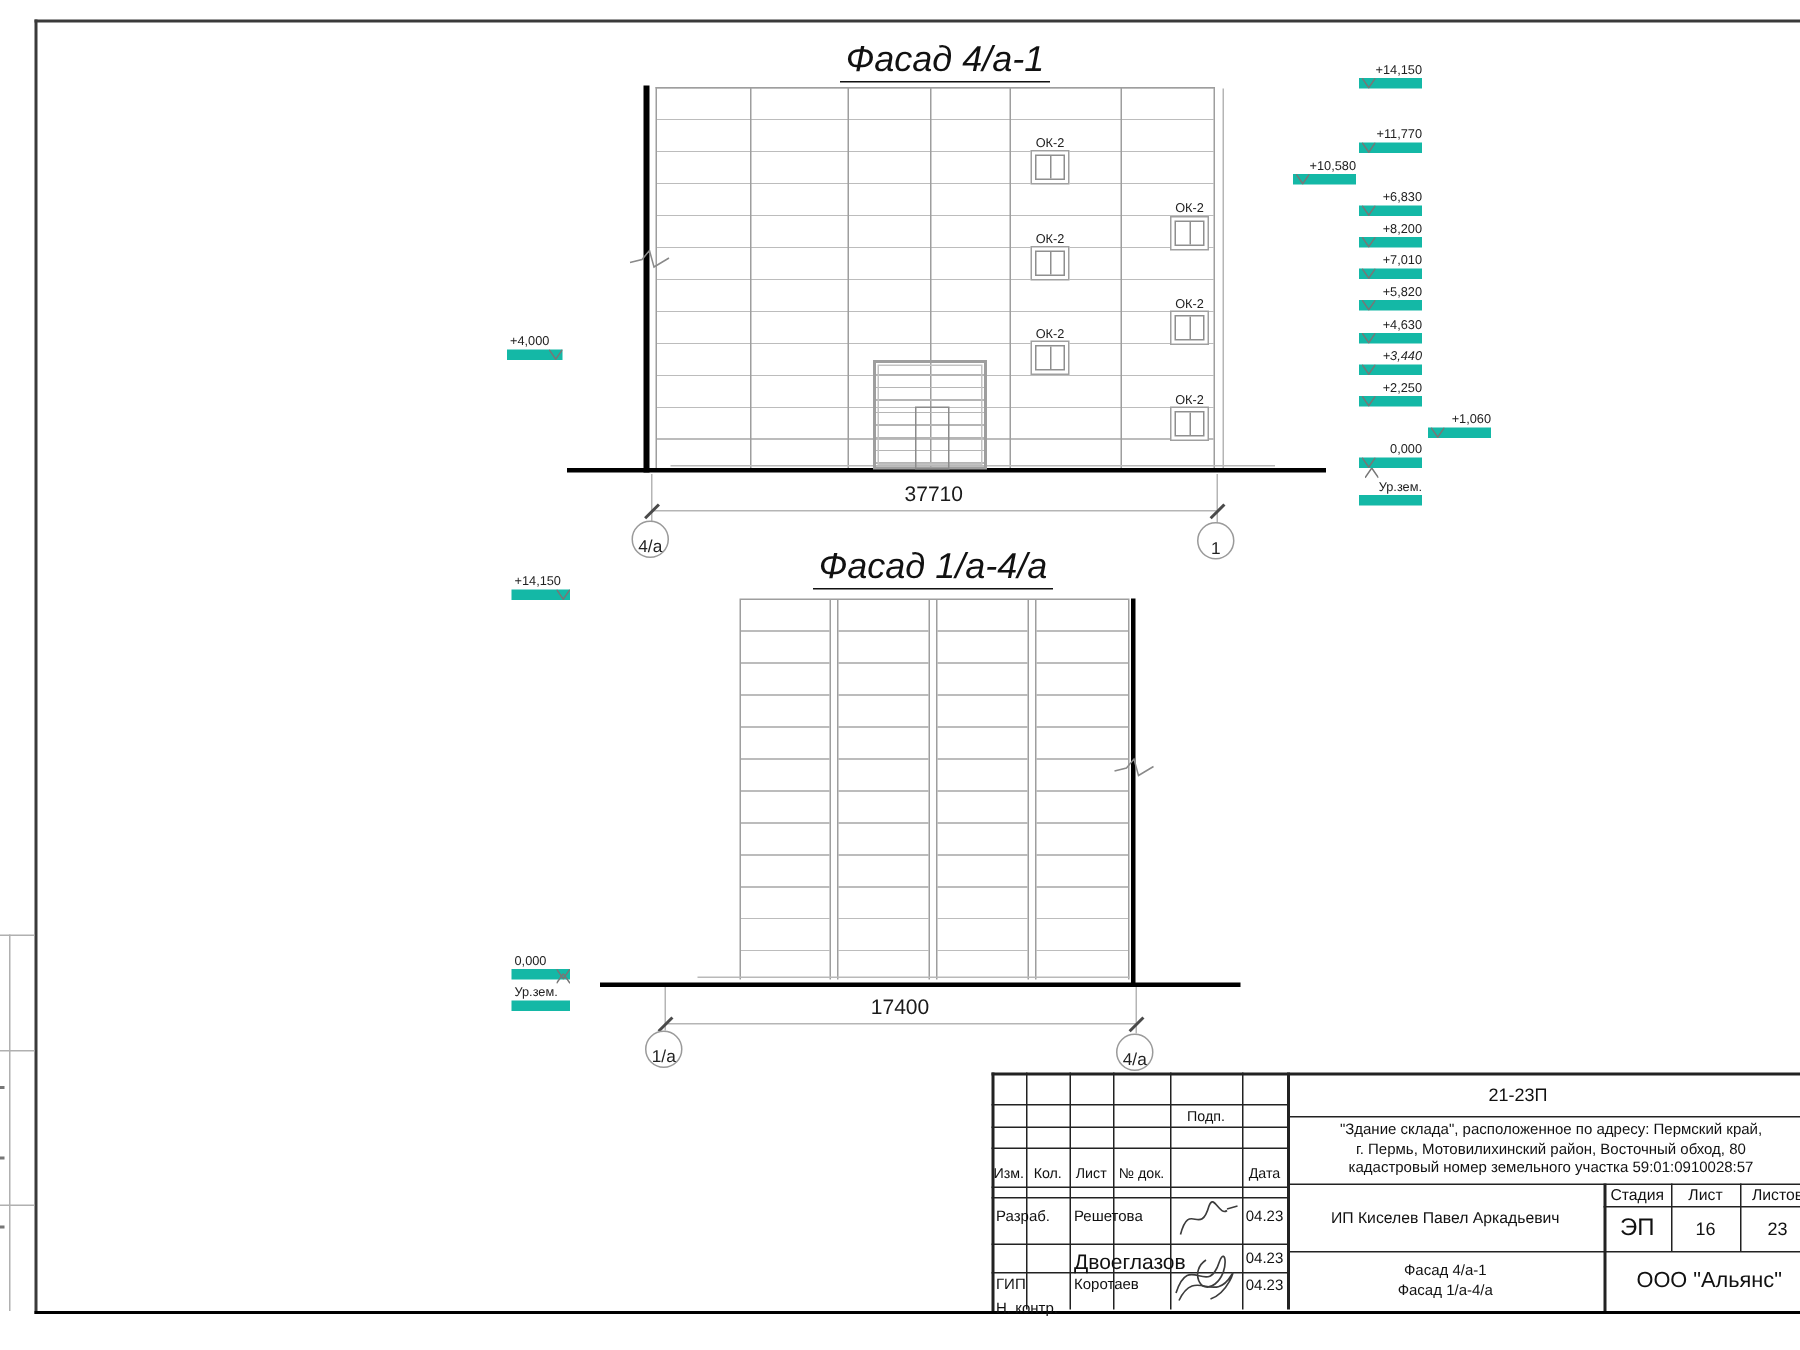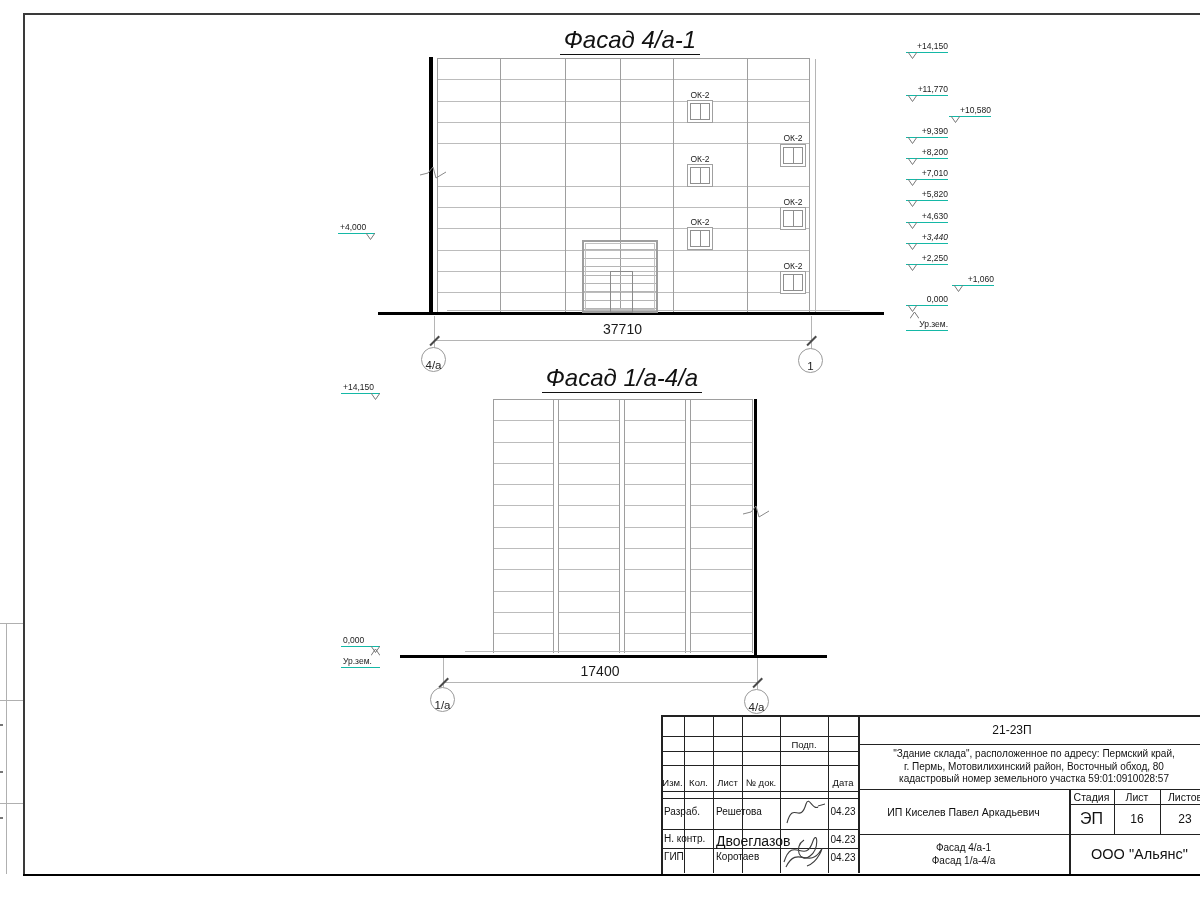--- a/index.html
+++ b/index.html
@@ -14,21 +14,21 @@
   
   .frame{position:absolute;background:#3a3a3a;}
   
   .panelfield{position:absolute;background:
       repeating-linear-gradient(to bottom, transparent 0, transparent 20.3px, #bcbcbc 20.3px, #bcbcbc 21.3px);}
   
   .dtitle{position:absolute;font-style:italic;font-size:24px;color:#111;text-align:center;}
   .dtitle span{padding:0 4px 1px 4px;border-bottom:1.6px solid #111;}
   
   .lvl{position:absolute;font-size:8.5px;line-height:10px;color:#222;
-       border-bottom:1px solid #14b8a6;padding-bottom:1px;}
+       border-bottom:7px solid #14b8a6;padding-bottom:1px;}
   .lvl-r{width:42px;text-align:right;}
   .lvl-l{width:37px;text-align:left;padding-left:2px;}
   .lvl svg{position:absolute;}
   
   .win{position:absolute;width:26px;height:23px;border:1px solid #a0a0a0;background:#fff;padding:2px;box-sizing:border-box;}
   .win .inner{width:100%;height:100%;border:1px solid #8f8f8f;position:relative;box-sizing:border-box;}
   .win .mull{position:absolute;left:50%;top:0;width:1px;height:100%;background:#8f8f8f;}
   .winlab{position:absolute;width:44px;text-align:center;font-size:8.5px;color:#222;}
   
   .bub{position:absolute;width:25px;height:25px;border:1px solid #9a9a9a;border-radius:50%;
@@ -146,25 +146,25 @@
 
   <div>
     <div class="lvl lvl-r" style="left:906px;top:41px;"><span>+14,150</span>
       <svg width="9" height="7" style="left:2px;bottom:-7px;">
           <polyline points="0,0 4.5,6.5 9,0" fill="none" stroke="#777" stroke-width="1"></polyline>
         </svg></div>
     <div class="lvl lvl-r" style="left:906px;top:84px;"><span>+11,770</span>
       <svg width="9" height="7" style="left:2px;bottom:-7px;">
           <polyline points="0,0 4.5,6.5 9,0" fill="none" stroke="#777" stroke-width="1"></polyline>
         </svg></div>
-    <div class="lvl lvl-r" style="left:949px;top:105px;"><span>+10,580</span>
-      <svg width="9" height="7" style="left:2px;bottom:-7px;">
-          <polyline points="0,0 4.5,6.5 9,0" fill="none" stroke="#777" stroke-width="1"></polyline>
-        </svg></div>
-    <div class="lvl lvl-r" style="left:906px;top:126px;"><span>+9,390</span>
+    <div class="lvl lvl-r" style="left:862px;top:105px;"><span>+10,580</span>
+      <svg width="9" height="7" style="left:2px;bottom:-7px;">
+          <polyline points="0,0 4.5,6.5 9,0" fill="none" stroke="#777" stroke-width="1"></polyline>
+        </svg></div>
+    <div class="lvl lvl-r" style="left:906px;top:126px;"><span>+6,830</span>
       <svg width="9" height="7" style="left:2px;bottom:-7px;">
           <polyline points="0,0 4.5,6.5 9,0" fill="none" stroke="#777" stroke-width="1"></polyline>
         </svg></div>
     <div class="lvl lvl-r" style="left:906px;top:147px;"><span>+8,200</span>
       <svg width="9" height="7" style="left:2px;bottom:-7px;">
           <polyline points="0,0 4.5,6.5 9,0" fill="none" stroke="#777" stroke-width="1"></polyline>
         </svg></div>
     <div class="lvl lvl-r" style="left:906px;top:168px;"><span>+7,010</span>
       <svg width="9" height="7" style="left:2px;bottom:-7px;">
           <polyline points="0,0 4.5,6.5 9,0" fill="none" stroke="#777" stroke-width="1"></polyline>
@@ -302,21 +302,21 @@
   <div class="tb-txt cellc" style="left:684px;top:775px;width:29px;height:15px;font-size:9.5px;">Кол.</div>
   <div class="tb-txt cellc" style="left:713px;top:775px;width:29px;height:15px;font-size:9.5px;">Лист</div>
   <div class="tb-txt cellc" style="left:742px;top:775px;width:38px;height:15px;font-size:9.5px;">№ док.</div>
   <div class="tb-txt cellc" style="left:780px;top:737px;width:48px;height:15px;font-size:9.5px;">Подп.</div>
   <div class="tb-txt cellc" style="left:828px;top:775px;width:30px;height:15px;font-size:9.5px;">Дата</div>
 
   <div class="tb-txt" style="left:664px;top:806px;font-size:10px;">Разраб.</div>
   <div class="tb-txt" style="left:716px;top:806px;font-size:10px;">Решетова</div>
   <div class="tb-txt cellc" style="left:828px;top:804px;width:30px;height:14px;font-size:10px;">04.23</div>
 
-  <div class="tb-txt" style="left:664px;top:833px;font-size:10px;">Н. контр.</div>
+  <div class="tb-txt" style="left:664px;top:867px;font-size:10px;">Н. контр.</div>
   <div class="tb-txt" style="left:716px;top:833px;font-size:14px;">Двоеглазов</div>
   <div class="tb-txt cellc" style="left:828px;top:832px;width:30px;height:14px;font-size:10px;">04.23</div>
 
   <div class="tb-txt" style="left:664px;top:851px;font-size:10px;">ГИП</div>
   <div class="tb-txt" style="left:716px;top:851px;font-size:10px;">Коротаев</div>
   <div class="tb-txt cellc" style="left:828px;top:850px;width:30px;height:14px;font-size:10px;">04.23</div>
 
   <svg class="abs" style="left:781px;top:792px;" width="46" height="37">
     <path d="M6,31 C12,8 19,33 25,12 C28,3 32,19 37,15" fill="none" stroke="#3c3c3c" stroke-width="1.1"></path>
     <path d="M37,14 L44,12" fill="none" stroke="#3c3c3c" stroke-width="1"></path>

